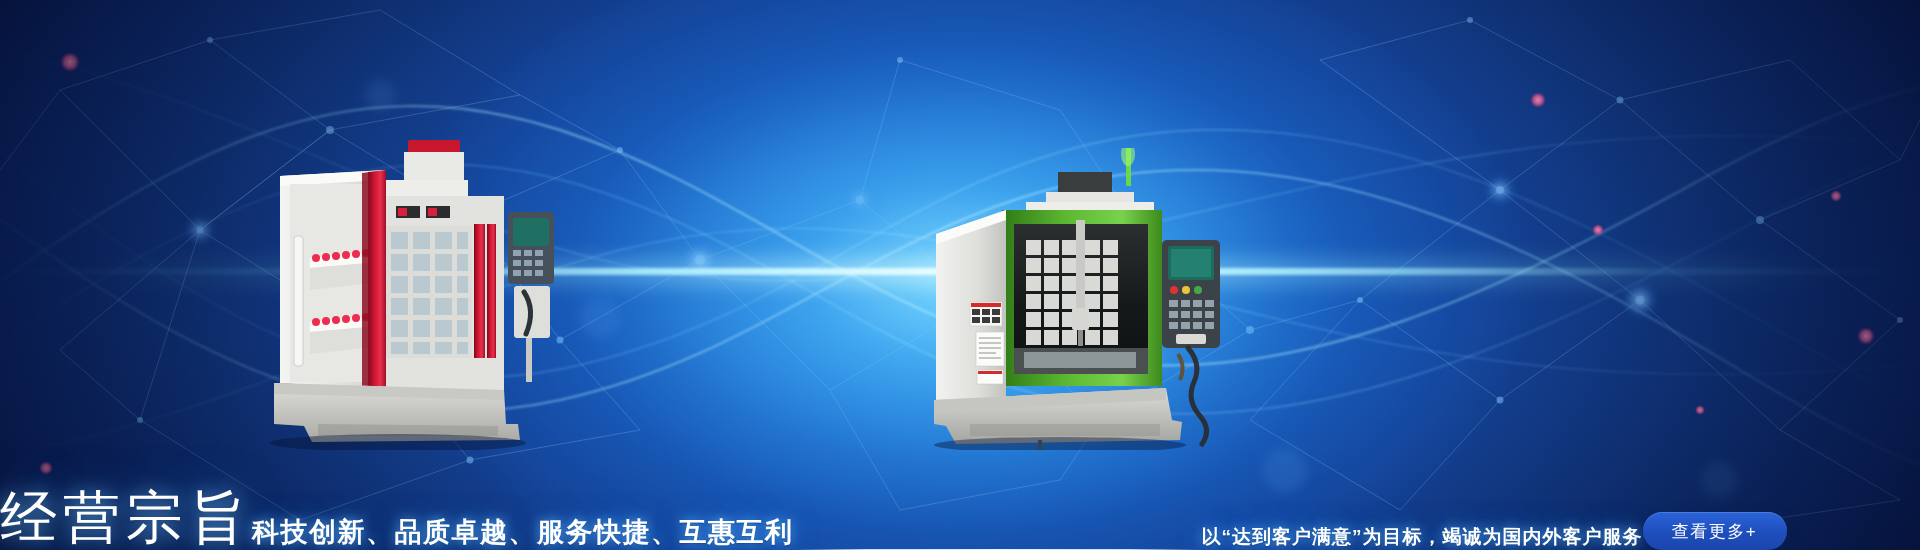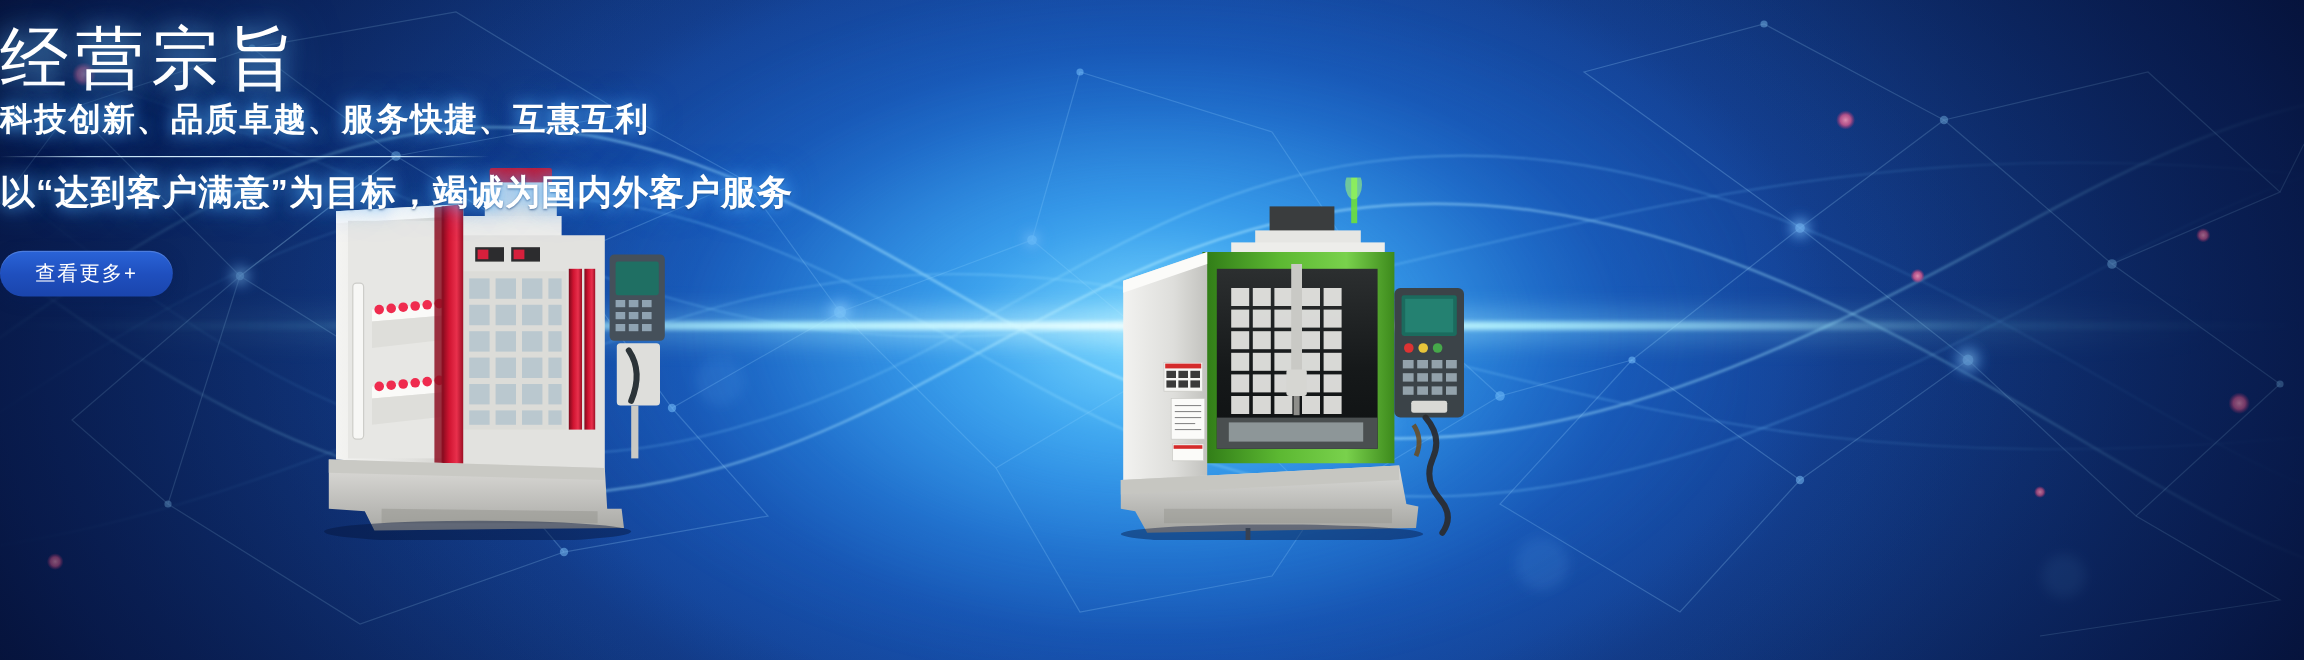--- a/index.html
+++ b/index.html
@@ -39,39 +39,39 @@
   }
   .streak2 {
     position:absolute; left:0; top:258px; width:1920px; height:28px; pointer-events:none;
     background:linear-gradient(90deg, rgba(110,210,255,0) 4%, rgba(140,225,255,0.30) 32%, rgba(215,250,255,0.55) 50%, rgba(140,225,255,0.30) 68%, rgba(110,210,255,0) 96%);
     filter:blur(9px);
   }
 
   
   .content {
     position:absolute; left:0; top:0; width:1920px; height:550px;
-    display:flex; flex-direction:column; align-items:flex-start;
-    padding-top:18px; z-index:40;
+    display:flex; flex-direction:row; align-items:flex-end;
+    padding-top:36px; z-index:40;
   }
   .title {
     font-size:57px; line-height:1.12; color:#ffffff; letter-spacing:6px;
     font-weight:400;
     text-shadow:0 0 18px rgba(120,205,255,0.75), 0 0 44px rgba(60,150,255,0.55), 0 2px 4px rgba(4,26,70,0.55);
   }
   .subtitle {
     font-size:27px; line-height:1.3; color:#ffffff; font-weight:700; letter-spacing:1.5px;
     text-shadow:0 0 12px rgba(90,185,255,0.85), 0 0 26px rgba(40,130,240,0.6), 0 1px 2px rgba(6,28,74,0.7);
   }
   .divider {
     margin-top:13px; width:408px; height:1px;
     background:linear-gradient(90deg, rgba(190,230,255,0) 0%, rgba(210,240,255,0.92) 18%, rgba(225,246,255,1) 50%, rgba(210,240,255,0.92) 82%, rgba(190,230,255,0) 100%);
   }
   .tagline {
     margin-top:12px;
-    font-size:29px; line-height:1.3; color:#ffffff; font-weight:700; letter-spacing:1px;
+    font-size:19px; line-height:1.3; color:#ffffff; font-weight:700; letter-spacing:1px;
     text-shadow:0 0 12px rgba(90,185,255,0.85), 0 0 26px rgba(40,130,240,0.6), 0 1px 2px rgba(6,28,74,0.7);
   }
   .cta {
     margin-top:28px;
     display:inline-flex; align-items:center; justify-content:center;
     min-width:144px; height:38px; padding:0 24px;
     border:none; border-radius:19px; cursor:pointer;
     background:linear-gradient(180deg,#2a64d8 0%, #1f4fbe 52%, #1a45ad 100%);
     color:#ffffff; font-size:17px; font-weight:400; letter-spacing:1.5px;
     font-family:"Liberation Sans","DejaVu Sans",sans-serif;

